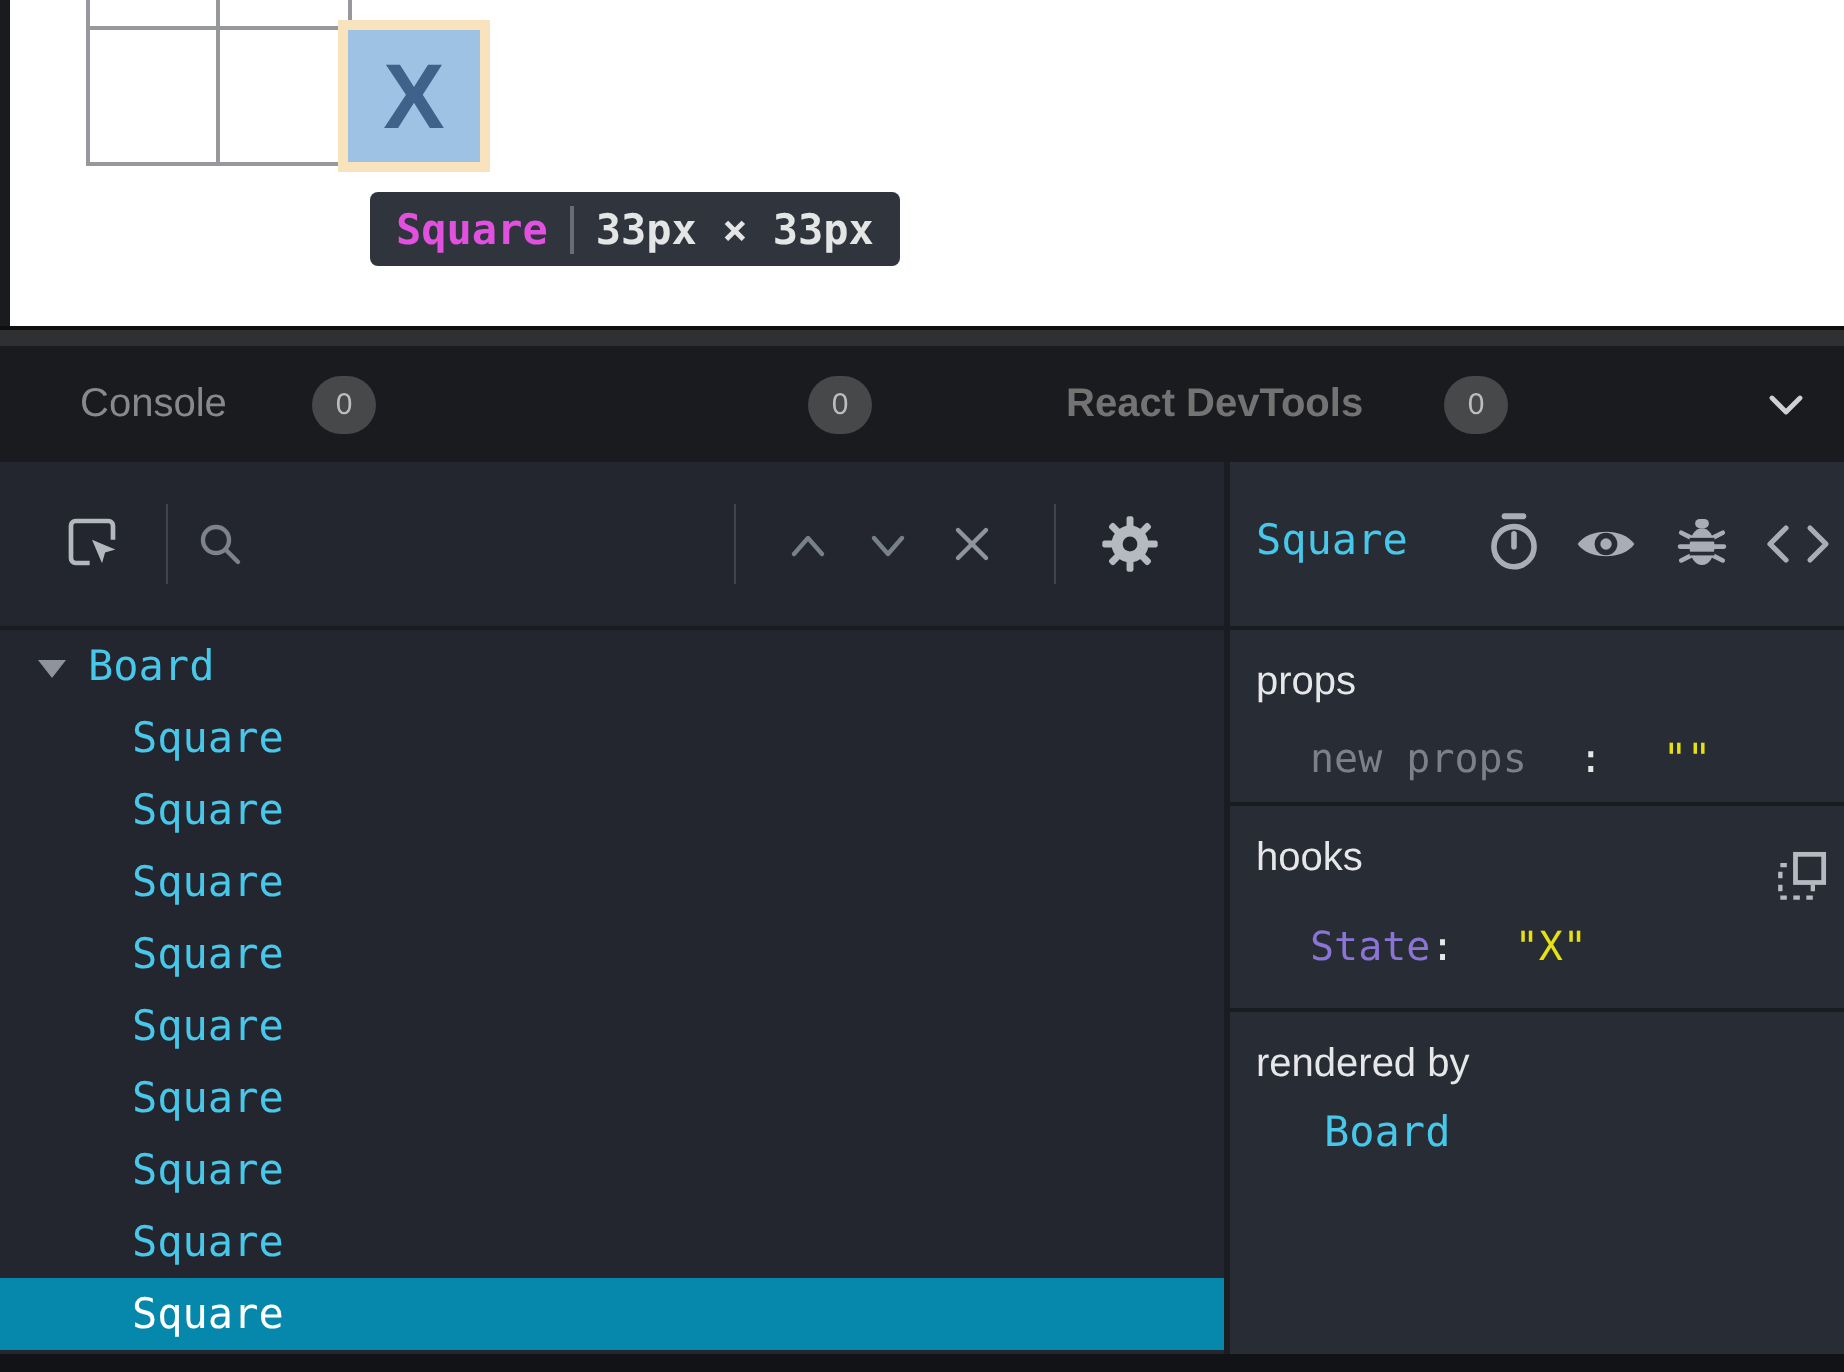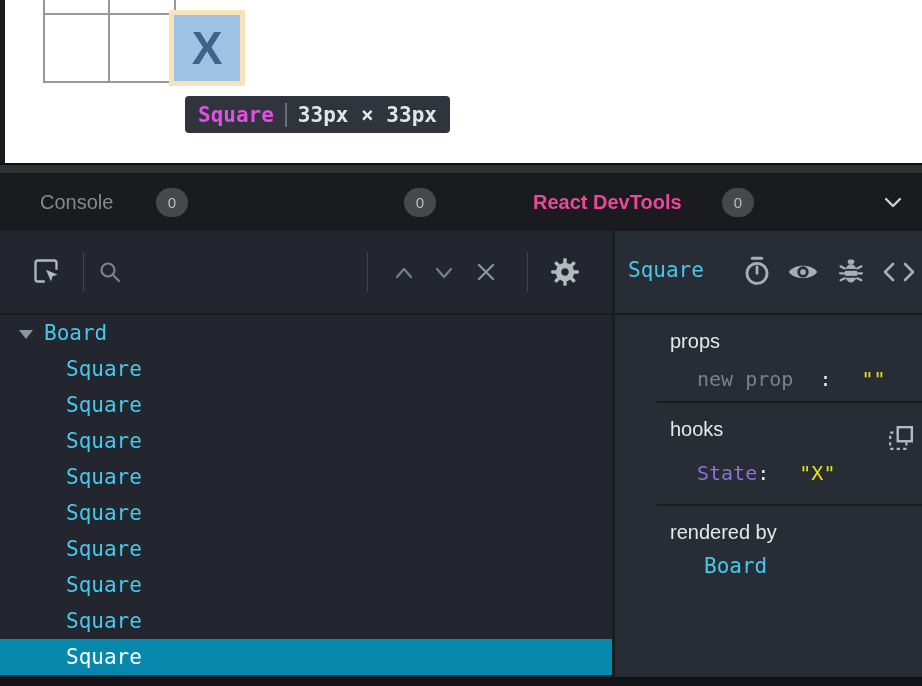--- a/index.html
+++ b/index.html
@@ -29,21 +29,21 @@
   .tt-sep { width:2px; height:24px; background:#686d75; }
   .tt-dims { color:#e4e6e6; }
 
   
   .strip-line { left:0; top:163px; width:922px; height:2px; background:#0f0f10; }
   .strip { left:0; top:165px; width:922px; height:8px; background:#2f3032; }
 
   
   .tabbar { left:0; top:173px; width:922px; height:58px; background:#1a1b1e; }
   .tab-label { position:absolute; top:0; height:68px; line-height:58px; font-size:20px; color:#88898b; cursor:default; }
-  .tab-label.active { color:#ec4899; font-weight:600; }
+  .tab-label.active { color:#737373; font-weight:600; }
   .badge {
     position:absolute; top:188px; width:32px; height:29px; border-radius:15px;
     background:#47484a; color:#bdbec0; font-size:15px; text-align:center; line-height:29px;
   }
 
   
   .toolbar { left:0; top:231px; width:612px; height:84px; background:#23262e; border-bottom:2px solid #191c21; }
   .t-div { position:absolute; top:21px; width:1px; height:40px; background:#3f444c; }
   .search-ph { position:absolute; left:133px; top:28px; font-size:21px; color:#7d828b; white-space:nowrap; }
 
@@ -56,21 +56,21 @@
   .tree { left:0; top:315px; width:612px; height:362px; background:#23262e; font-family:"DejaVu Sans Mono", monospace; font-size:21px; }
   .tree-row { position:relative; height:36px; line-height:36px; color:#47c8ea; cursor:pointer; white-space:nowrap; }
   .tree-row.root { padding-left:44px; }
   .tree-row.child { padding-left:66px; }
   .tree-row.selected { background:#0588ab; color:#ffffff; }
   .caret { position:absolute; left:19px; top:15px; width:0; height:0;
     border-left:7px solid transparent; border-right:7px solid transparent; border-top:9px solid #8e939c; }
 
   
   .rpanel { left:615px; top:315px; width:307px; height:362px; background:#282c34; color:#e6e7e9; }
-  .section { position:relative; border-bottom:2px solid #191c21;margin-left:42px; }
+  .section { position:relative; border-bottom:2px solid #191c21; }
   .sec-props { height:88px; }
   .sec-hooks { height:103px; }
   .sec-rendered { height:169px; border-bottom:none;text-align:right; }
   .sec-title { position:absolute; left:13px; top:15px; font-size:20px; color:#e6e7e9; }
   .kv { position:absolute; left:40px; font-family:"DejaVu Sans Mono", monospace; font-size:20px; white-space:nowrap; }
   .kv .key-muted { color:#7b818a; }
   .kv .key-hook { color:#8b74d3; }
   .kv .colon { color:#e6e7e9; }
   .kv .val { color:#e5e112; }
   .rendered-name { position:absolute; left:47px; top:48px; font-family:"DejaVu Sans Mono", monospace; font-size:21px; color:#47c8ea; }
@@ -204,21 +204,21 @@
         <div class="tree-row child"><span>Square</span></div>
         <div class="tree-row child"><span>Square</span></div>
         <div class="tree-row child selected"><span>Square</span></div>
       </div>
   </div>
 
   <div class="abs rpanel">
     <div class="section sec-props">
       <div class="sec-title">props</div>
       <div class="kv" style="top:52px">
-        <span class="key-muted">new prop</span><span> </span>
+        <span class="key-muted">new props</span><span> </span>
         <span class="colon" style="margin-left:14px">:</span>
         <span class="val" style="margin-left:18px">""</span>
       </div>
     </div>
     <div class="section sec-hooks">
       <div class="sec-title">hooks</div>
       <svg class="hook-icon" width="26" height="26" viewBox="0 0 24 24">
         <rect x="2" y="7" width="15" height="15" fill="none" stroke="#b5bac1" stroke-width="2" stroke-dasharray="3 3"></rect>
         <rect x="9" y="2" width="13" height="13" fill="#282c34" stroke="#b5bac1" stroke-width="2.2"></rect>
       </svg>

